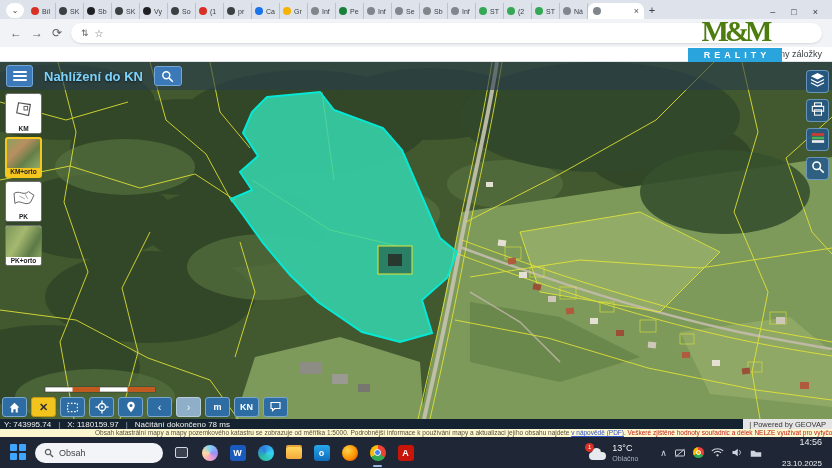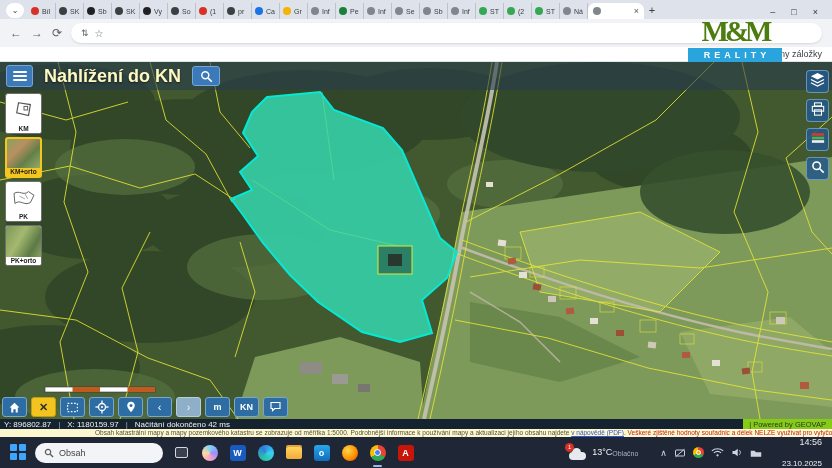--- a/index.html
+++ b/index.html
@@ -31,21 +31,21 @@
   .logo{position:absolute;top:16px;right:50px;width:94px;z-index:60;text-align:center}
   .logo .mm{font-family:Liberation Serif, serif;font-weight:bold;font-size:29px;line-height:31px;color:#4d7c0f;letter-spacing:-4px}
   .logo .re{background:#29a4dc;color:#fff;font-size:9px;font-weight:bold;letter-spacing:4px;padding:2px 0 2px 4px;margin-top:1px}
 
   
   .map{position:relative;height:357px;background:#42592f;overflow:hidden}
   .mapart{position:absolute;inset:0}
   .maptop{position:absolute;top:0;left:0;right:0;height:28px;background:rgba(42,60,78,.6);display:flex;align-items:center;gap:11px;padding:0 6px;z-index:5}
   .burger{width:27px;height:22px;background:#3b79b8;border:1px solid #74a6d6;border-radius:3px;color:#fff;display:flex;flex-direction:column;justify-content:center;gap:2px;align-items:center}
   .burger i{display:block;width:14px;height:2px;background:#fff;border-radius:1px}
-  .maptitle{color:#fef9c3;font-size:18px;font-weight:bold;text-shadow:0 1px 2px rgba(0,0,0,.55);white-space:nowrap}
+  .maptitle{color:#7dd3fc;font-size:13px;font-weight:bold;text-shadow:0 1px 2px rgba(0,0,0,.55);white-space:nowrap}
   .addrinput{width:168px;height:17px;border:1px solid #8ba0b4;border-radius:2px;font-size:9.5px;padding:0 5px;font-family:"Liberation Sans",sans-serif}
   .srchbtn{width:28px;height:20px;background:#3b79b8;border:1px solid #74a6d6;border-radius:3px;display:flex;align-items:center;justify-content:center}
   .leftcol{position:absolute;left:5px;top:31px;display:flex;flex-direction:column;gap:3px;z-index:6}
   .lbtn{width:37px;height:41px;background:#fff;border:1px solid #6f6f6f;border-radius:3px;display:flex;flex-direction:column;overflow:hidden}
   .lbtn .ic{flex:1;display:flex;align-items:center;justify-content:center}
   .lbtn .lab{font-size:6.5px;font-weight:bold;color:#222;text-align:center;padding:0 0 1px;background:#fff}
   .lbtn.sel{border:2px solid #f5c61d}
   .lbtn.sel .lab{background:#f5c61d}
   .ic.kmorto{background:linear-gradient(135deg,#8aa25f 0%,#b98f60 35%,#647f49 65%,#93aa66 100%)}
   .ic.pkorto{background:linear-gradient(120deg,#7d985a 0%,#a5b86f 40%,#5c7a47 75%,#88a15f 100%)}
@@ -55,35 +55,35 @@
   .bbtn{width:25px;height:20px;background:#2e6da4;border:1px solid #7aa7cf;border-radius:3px;color:#fff;display:flex;align-items:center;justify-content:center;font-size:11px;flex:none}
   .bbtn.yellow{background:#f2c41d;border-color:#c79b10;color:#333;font-weight:bold}
   .bbtn.disabled{background:#8fafc9;border-color:#b8cddf;color:#eef3f8}
   .bbtn.txt{font-size:9px;font-weight:bold}
   .scalesel{height:20px;width:102px;background:#fff;border:1px solid #8a8a8a;border-radius:3px;display:flex;align-items:center;justify-content:space-between;padding:0 6px;font-size:9px;color:#222}
   .scalesel .caret{font-size:8px;color:#444}
 
   
   .statusbar{height:10px;background:#15222f;display:flex;align-items:center;gap:7px;padding-left:4px;font-size:8px;color:#f2f2f2;white-space:nowrap}
   .statusbar .sep{color:#9fb0c0}
-  .statusbar .pw{margin-left:auto;background:#84cc16;color:#333;height:100%;display:flex;align-items:center;padding:0 6px;font-size:7.5px}
+  .statusbar .pw{margin-left:auto;background:#e5e5e5;color:#333;height:100%;display:flex;align-items:center;padding:0 6px;font-size:7.5px}
   .notice{height:8px;background:#fcf7cf;font-size:6.5px;line-height:8px;white-space:nowrap;overflow:hidden;padding-left:95px;color:#55503c}
   .notice .lnk{color:#3355cc;text-decoration:underline}
   .notice .warn{color:#c21f14}
 
   
   .taskbar{height:31px;background:#1f2635;display:flex;align-items:center;padding:0 10px;gap:8px}
   .startbtn{width:17px;height:17px;display:grid;grid-template-columns:7px 7px;grid-template-rows:7px 7px;gap:2px}
   .startbtn i{background:#3ea6ff;border-radius:1px}
   .tsearch{width:128px;height:20px;background:#f3f4f7;border-radius:10px;display:flex;align-items:center;gap:5px;padding:0 9px;font-size:9px;color:#444}
   .app{width:21px;height:21px;border-radius:4px;display:flex;align-items:center;justify-content:center;position:relative;flex:none}
   .app.active::after{content:"";position:absolute;bottom:-4px;left:6px;width:9px;height:2px;background:#9fb6e8;border-radius:1px}
   .appsq{width:16px;height:16px;border-radius:3px;display:flex;align-items:center;justify-content:center;color:#fff;font-weight:bold;font-size:9px}
   .weather{margin-left:auto;display:flex;align-items:center;gap:5px}
-  .wtxt{display:flex;flex-direction:row;line-height:1}
+  .wtxt{display:flex;flex-direction:column;line-height:1}
   .wtemp{font-size:9px;color:#f0f2f5}
   .wdesc{font-size:7px;color:#aab2c0;margin-top:2px}
   .wicon{position:relative;width:18px;height:14px}
   .cloud{position:absolute;bottom:0;left:0;width:17px;height:8px;background:#e6e9ee;border-radius:5px}
   .cloud::before{content:"";position:absolute;left:3px;top:-4px;width:9px;height:9px;background:#e6e9ee;border-radius:50%}
   .badge{position:absolute;top:-3px;left:-4px;width:9px;height:9px;background:#d93025;border-radius:50%;color:#fff;font-size:6px;display:flex;align-items:center;justify-content:center;z-index:2}
   .tray{display:flex;align-items:center;gap:7px;margin-left:14px}
   .trayic{color:#cfd5e0;font-size:9px;display:flex;align-items:center}
   .clock{margin-left:12px;text-align:right;line-height:1;color:#e8ecf2}
   .ttime{font-size:9px}
@@ -417,25 +417,25 @@
       <div class="bbtn txt">KN</div>
       <div class="bbtn">
         <svg width="13" height="12" viewBox="0 0 16 16">
             <path d="M2 2 H14 V10 H7 L4 13 V10 H2 Z" fill="none" stroke="#fff" stroke-width="1.5"></path>
           </svg>
       </div>
     </div>
   </div>
 
   <div class="statusbar">
-    <span>Y: 896802.87</span>
+    <span>Y: 743995.74</span>
     <span class="sep">|</span>
     <span>X: 1180159.97</span>
     <span class="sep">|</span>
-    <span>Načítání dokončeno 42 ms</span>
+    <span>Načítání dokončeno 78 ms</span>
     <span class="pw">| Powered by GEOVAP</span>
   </div>
 
   <div class="notice">
     <span>Obsah katastrální mapy a mapy pozemkového katastru se zobrazuje od měřítka 1:5000. Podrobnější informace k používání mapy a aktualizaci jejího obsahu najdete </span><span class="lnk">v nápovědě (PDF)</span><span>. </span><span class="warn">Veškeré zjištěné hodnoty souřadnic a délek NELZE využívat pro vytyčování hranic pozemků v terénu.</span>
   </div>
 
   <div class="taskbar">
     <div class="startbtn">
         <i></i>

